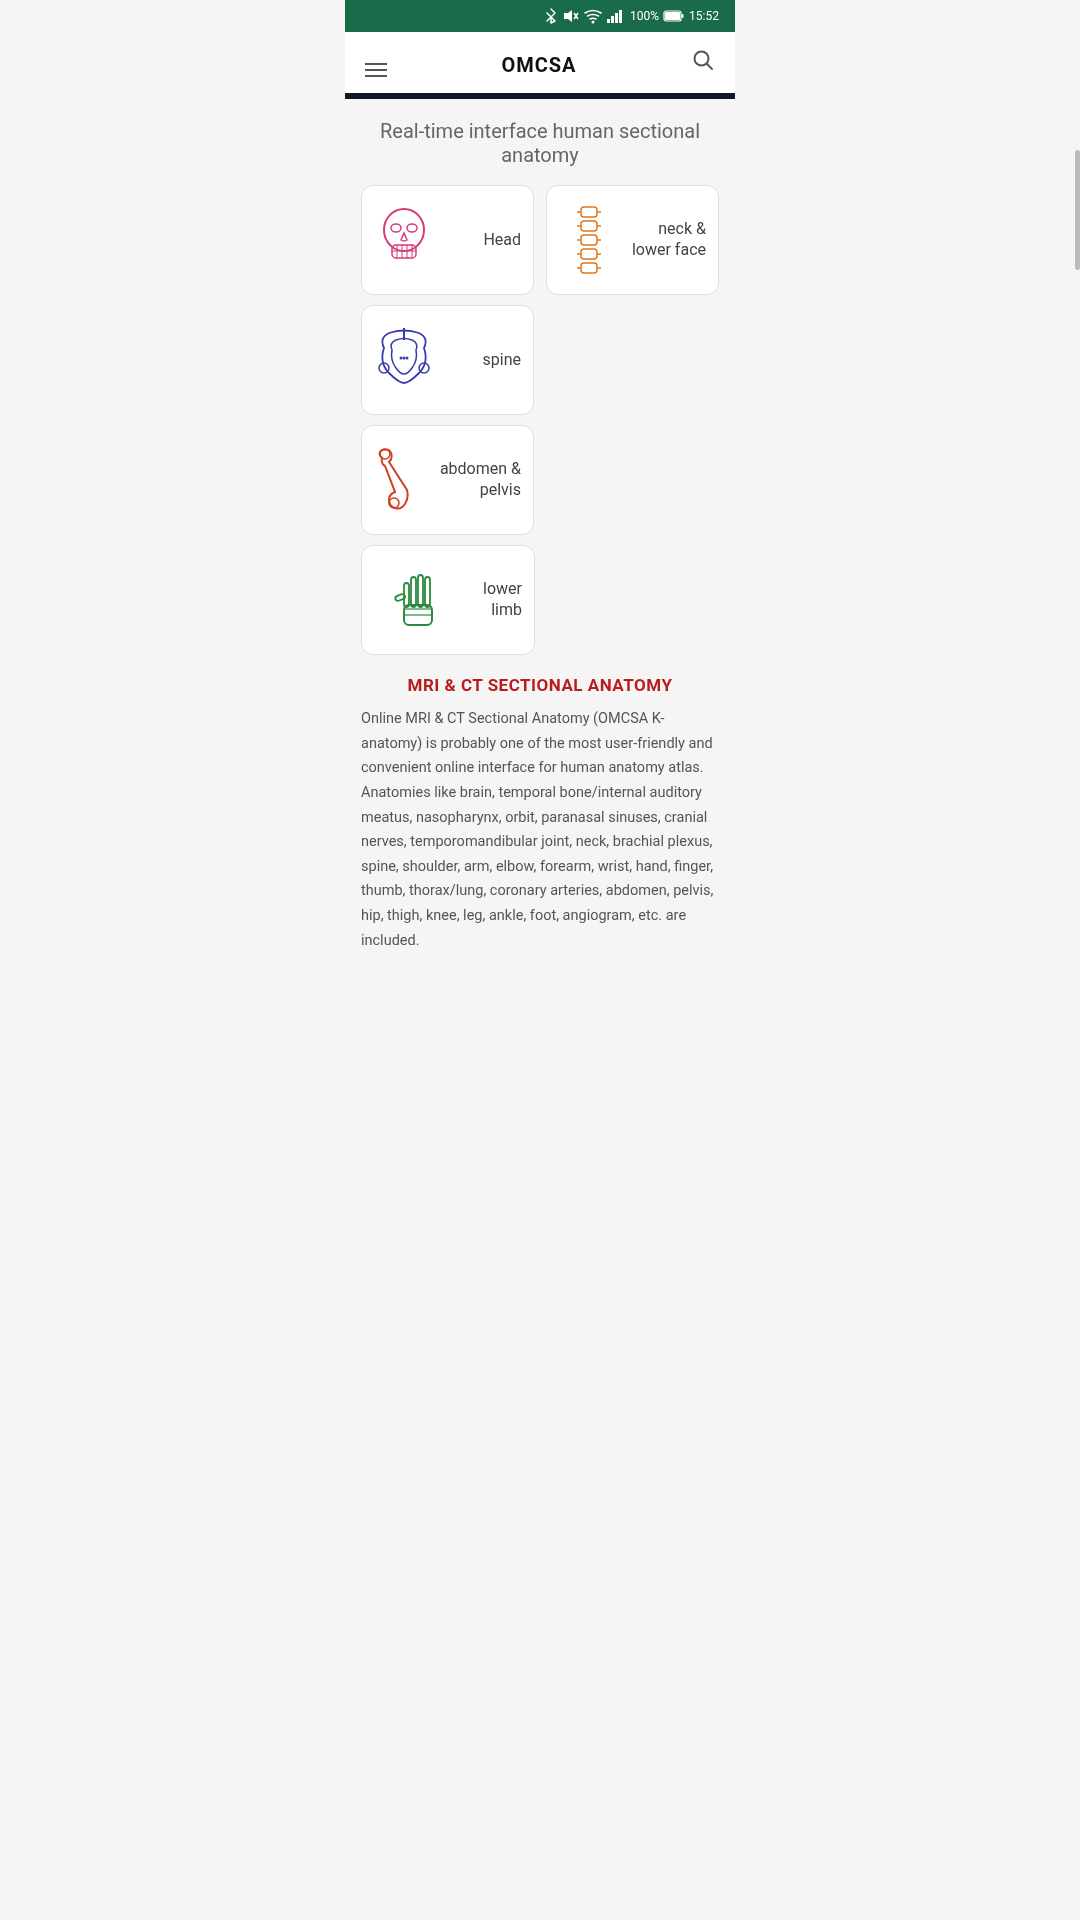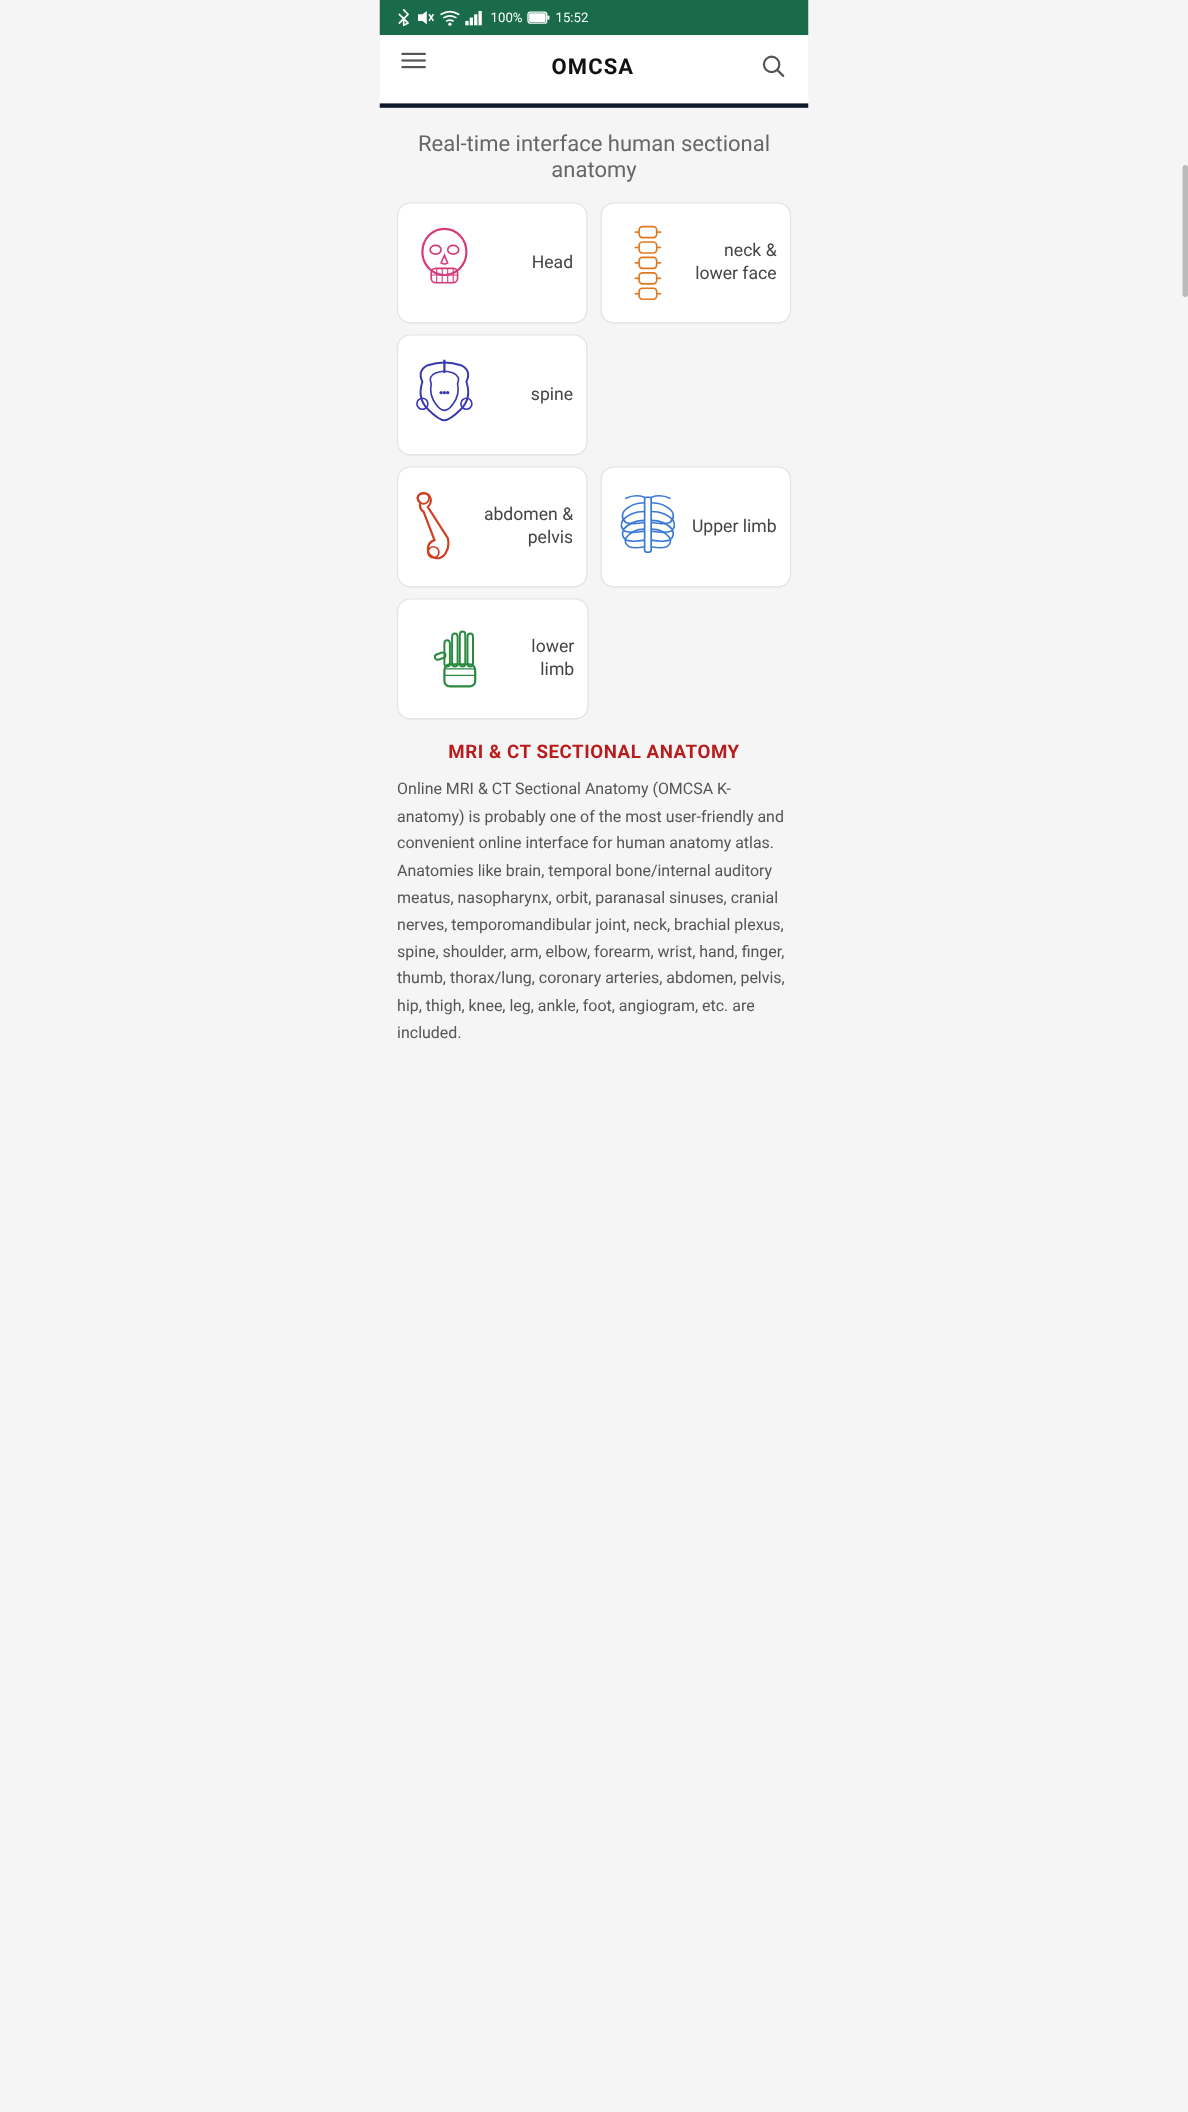--- a/index.html
+++ b/index.html
@@ -11,43 +11,43 @@
       width: 390px;
       margin: 0 auto;
       min-height: 100vh;
     }
 
     
     .status-bar {
       background: #1a6b4a;
       color: white;
       display: flex;
-      justify-content: flex-start;
+      justify-content: flex-end;
       align-items: center;
       padding: 6px 16px;
       font-size: 13px;
       gap: 6px;
       height: 32px;
     }
 
     .status-icons {
       display: flex;
       gap: 5px;
       align-items: center;
       font-size: 12px;
     }
 
     
     .header {
       background: white;
       display: flex;
-      align-items: flex-start;
+      align-items: flex-end;
       justify-content: space-between;
       padding: 16px 20px;
-      border-bottom: 4px solid #0f172a;
+      border-bottom: 6px solid #0f172a;
     }
 
     .menu-icon {
       font-size: 22px;
       color: #555;
       cursor: pointer;
       display: flex;
       flex-direction: column;
       gap: 4px;
     }
@@ -302,44 +302,20 @@
 
           <path d="M5 10 Q0 5 5 2 Q12 0 14 5 Q16 10 12 14 L30 42 Q32 50 28 56 Q24 62 18 60 Q12 58 12 52 Q12 46 18 44 L8 18 Q4 16 5 10 Z" stroke="#d04020" stroke-width="2" fill="none"></path>
 
           <circle cx="8" cy="6" r="5" stroke="#d04020" stroke-width="1.5" fill="none"></circle>
           <circle cx="17" cy="55" r="5" stroke="#d04020" stroke-width="1.5" fill="none"></circle>
         </svg>
       </div>
       <span class="item-label">abdomen &amp; pelvis</span>
     </div>
 
-    <div class="grid-item">
-      <div class="item-icon">
-        <svg width="60" height="65" viewBox="0 0 60 65">
-
-          <rect x="27" y="5" width="6" height="50" rx="2" stroke="#3a7ad4" stroke-width="1.5" fill="none"></rect>
-
-          <rect x="27" y="5" width="6" height="50" rx="2" stroke="#3a7ad4" stroke-width="0.5" fill="none"></rect>
-
-          <path d="M27 10 Q15 10 8 18 Q5 24 10 28 Q15 30 27 28" stroke="#3a7ad4" stroke-width="1.5" fill="none"></path>
-          <path d="M27 18 Q14 18 7 26 Q4 32 9 36 Q15 38 27 36" stroke="#3a7ad4" stroke-width="1.5" fill="none"></path>
-          <path d="M27 26 Q15 26 8 34 Q5 40 10 44 Q16 46 27 44" stroke="#3a7ad4" stroke-width="1.5" fill="none"></path>
-          <path d="M27 34 Q16 34 10 42 Q8 47 13 50 Q18 52 27 50" stroke="#3a7ad4" stroke-width="1.5" fill="none"></path>
-
-          <path d="M33 10 Q45 10 52 18 Q55 24 50 28 Q45 30 33 28" stroke="#3a7ad4" stroke-width="1.5" fill="none"></path>
-          <path d="M33 18 Q46 18 53 26 Q56 32 51 36 Q45 38 33 36" stroke="#3a7ad4" stroke-width="1.5" fill="none"></path>
-          <path d="M33 26 Q45 26 52 34 Q55 40 50 44 Q44 46 33 44" stroke="#3a7ad4" stroke-width="1.5" fill="none"></path>
-          <path d="M33 34 Q44 34 50 42 Q52 47 47 50 Q42 52 33 50" stroke="#3a7ad4" stroke-width="1.5" fill="none"></path>
-
-          <path d="M27 5 Q18 2 10 6" stroke="#3a7ad4" stroke-width="1.5" fill="none" stroke-linecap="round"></path>
-          <path d="M33 5 Q42 2 50 6" stroke="#3a7ad4" stroke-width="1.5" fill="none" stroke-linecap="round"></path>
-        </svg>
-      </div>
-      <span class="item-label">Upper limb</span>
-    </div>
   </div>
 
   <div class="lower-limb-row">
     <div class="grid-item">
       <div class="item-icon">
         <svg width="50" height="70" viewBox="0 0 50 70">
 
           <rect x="10" y="40" width="28" height="20" rx="5" stroke="#2a8a40" stroke-width="2" fill="none"></rect>
 
           <rect x="10" y="18" width="5" height="24" rx="3" stroke="#2a8a40" stroke-width="1.8" fill="none"></rect>

